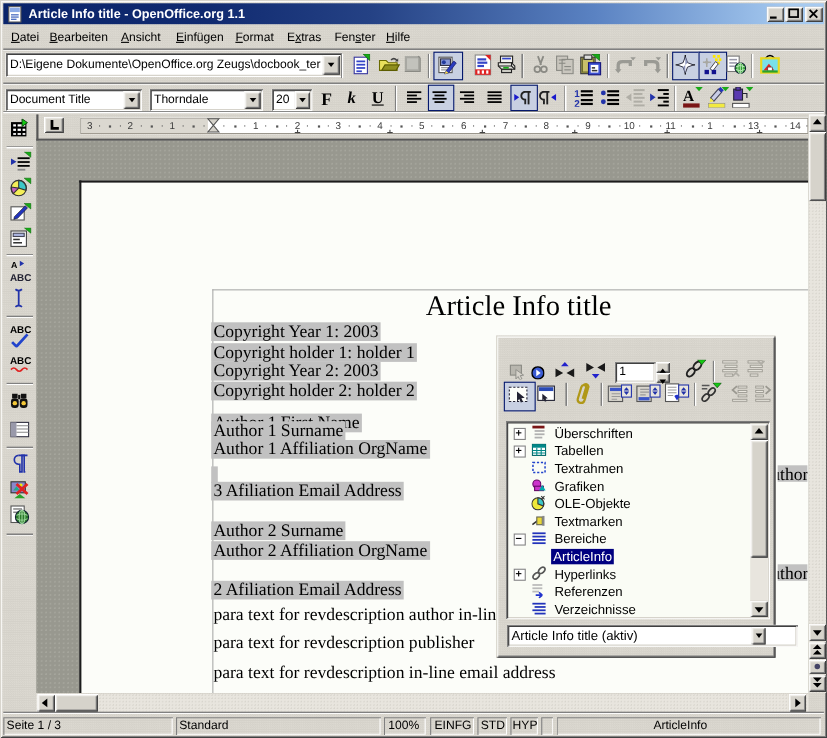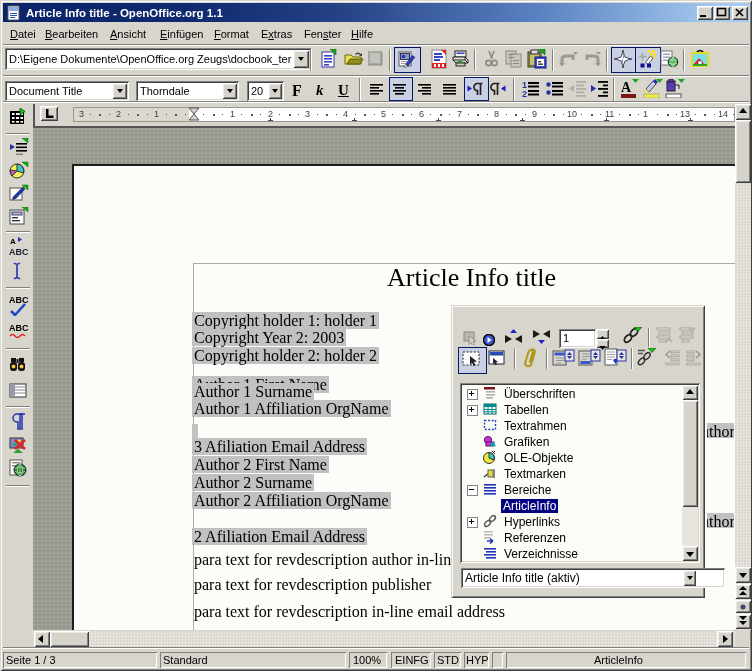--- a/index.html
+++ b/index.html
@@ -530,28 +530,28 @@
       <div class="hsep" style="left:3px;top:299px;width:24px"></div>
       <div class="hsep" style="left:3px;top:378px;width:24px"></div>
     </div>
 <div id="docline"></div>
 <div id="docedge"></div>
 <div id="docarea">
       <div id="page"></div>
       <div class="dt" style="left:161px;top:135px;width:555px;text-align:center;font-size:26px">Article Info title</div>
       <div style="position:absolute;left:160px;top:135px;width:542px;height:1px;background:#aaa"></div>
       <div style="position:absolute;left:160px;top:135px;width:1px;height:487px;background:#aaa"></div>
+      <div class="dt hl" style="left:159px;top:165px;height:17px;line-height:17px">Copyright Year 1: 2003</div>
       <div class="dt hl" style="left:159px;top:184px;height:17px;line-height:17px">Copyright holder 1: holder 1</div>
       <div class="dt hl" style="left:159px;top:201px;height:17px;line-height:17px">Copyright Year 2: 2003</div>
       <div class="dt hl" style="left:159px;top:219px;height:17px;line-height:17px">Copyright holder 2: holder 2</div>
       <div class="dt hl" style="left:159px;top:248px;height:17px;line-height:17px">Author 1 First Name</div>
       <div class="dt hl" style="left:159px;top:255px;height:17px;line-height:17px">Author 1 Surname</div>
       <div class="dt hl" style="left:159px;top:272px;height:17px;line-height:17px">Author 1 Affiliation OrgName</div>
       <div class="dt hl" style="left:159px;top:310px;height:17px;line-height:17px">3 Afiliation Email Address</div>
-      <div class="dt hl" style="left:159px;top:328px;height:17px;line-height:17px">Author 2 First Name</div>
       <div class="dt hl" style="left:159px;top:346px;height:17px;line-height:17px">Author 2 Surname</div>
       <div class="dt hl" style="left:159px;top:364px;height:17px;line-height:17px">Author 2 Affiliation OrgName</div>
       <div class="dt hl" style="left:159px;top:400px;height:17px;line-height:17px">2 Afiliation Email Address</div>
       <div class="dt" style="left:161px;top:423px;height:17px;line-height:17px">para text for revdescription author in-line email</div>
       <div class="dt" style="left:161px;top:475px;height:17px;line-height:17px">para text for revdescription in-line email address</div>
       <div class="dt" style="left:161px;top:448px;height:17px;line-height:17px">para text for revdescription publisher</div>
       <div style="position:absolute;left:159px;top:296px;width:6px;height:15px;background:#c1c1c1"></div>
       <div class="dt hl" style="left:674px;top:295px;width:27px;height:15px;overflow:hidden;padding:0"><span style="margin-left:-13px">author</span></div>
       <div class="dt hl" style="left:674px;top:385px;width:27px;height:15px;overflow:hidden;padding:0"><span style="margin-left:-13px">author</span></div>
     </div>

